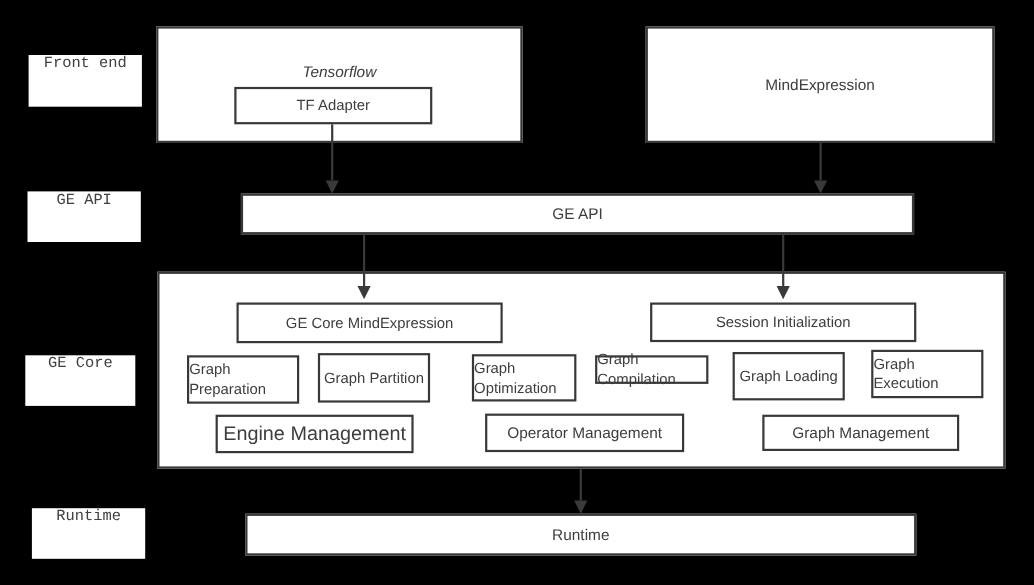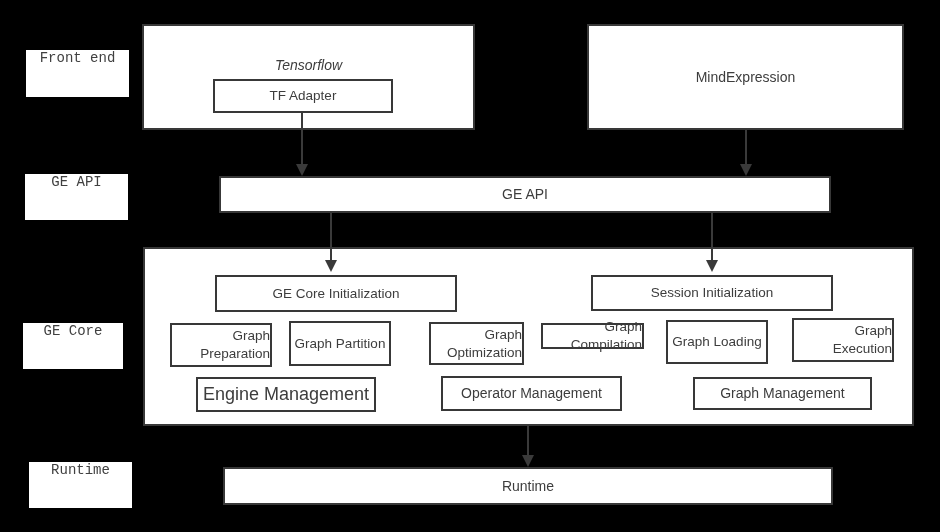--- a/index.html
+++ b/index.html
@@ -4,21 +4,21 @@
 <style>
   html,body{margin:0;padding:0;background:#000;}
   .canvas{
     position:relative;width:940px;height:532px;background:#000000;
     font-family:"Liberation Sans","DejaVu Sans",sans-serif;
     color:#3d3d3d;overflow:hidden;
   }
   .box{
     position:absolute;background:#ffffff;border:2px solid #383838;
     box-sizing:border-box;display:flex;align-items:center;justify-content:center;
-    font-size:13.5px;line-height:1.3;text-align:right;
+    font-size:13.5px;line-height:1.3;text-align:left;
   }
   .side-label{
     position:absolute;background:#ffffff;border:none;
     display:flex;align-items:flex-start;justify-content:center;
     font-size:14px;color:#404040;box-sizing:border-box;font-family:Liberation Mono, monospace;
   }
   .container-box{
     position:absolute;background:#ffffff;border:2px solid #383838;box-sizing:border-box;
   }
   .top-label{
@@ -63,21 +63,21 @@
     <span>MindExpression</span>
   </div>
 
   <div class="box" style="left:219px;top:176px;width:612px;height:37px;font-size:14px">
     <span>GE API</span>
   </div>
 
   <div class="container-box" style="left:143px;top:247px;width:771px;height:179px">
 
     <div class="box" style="left:70px;top:26px;width:242px;height:37px">
-      <span>GE Core Initialization</span>
+      <span>GE Core MindExpression</span>
     </div>
     <div class="box" style="left:446px;top:26px;width:242px;height:36px">
       <span>Session Initialization</span>
     </div>
 
     <div class="box" style="left:25px;top:74px;width:102px;height:44px">
       <span>Graph Preparation</span>
     </div>
     <div class="box" style="left:144px;top:72px;width:102px;height:45px">
       <span>Graph Partition</span>

